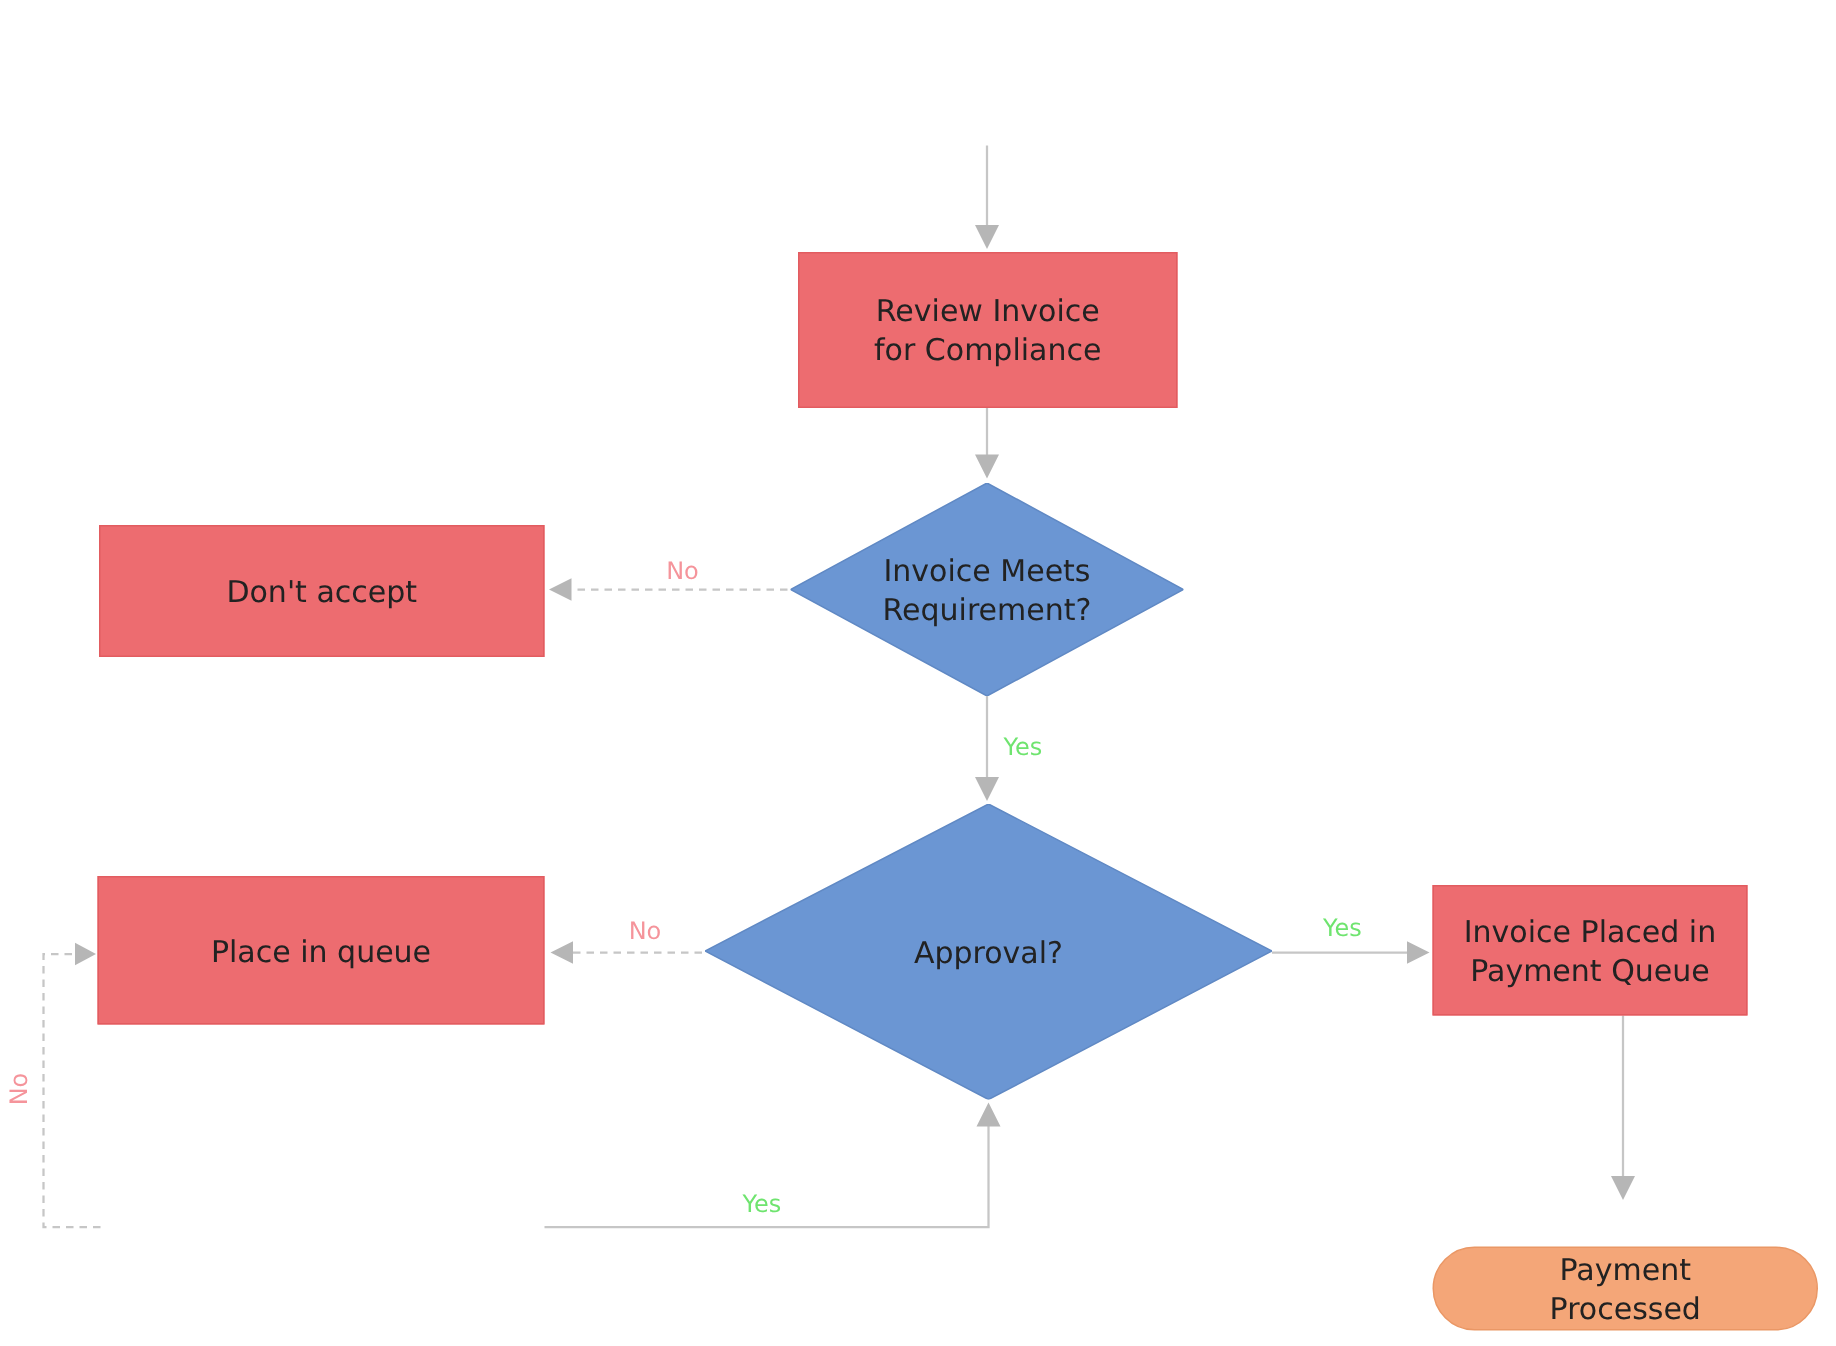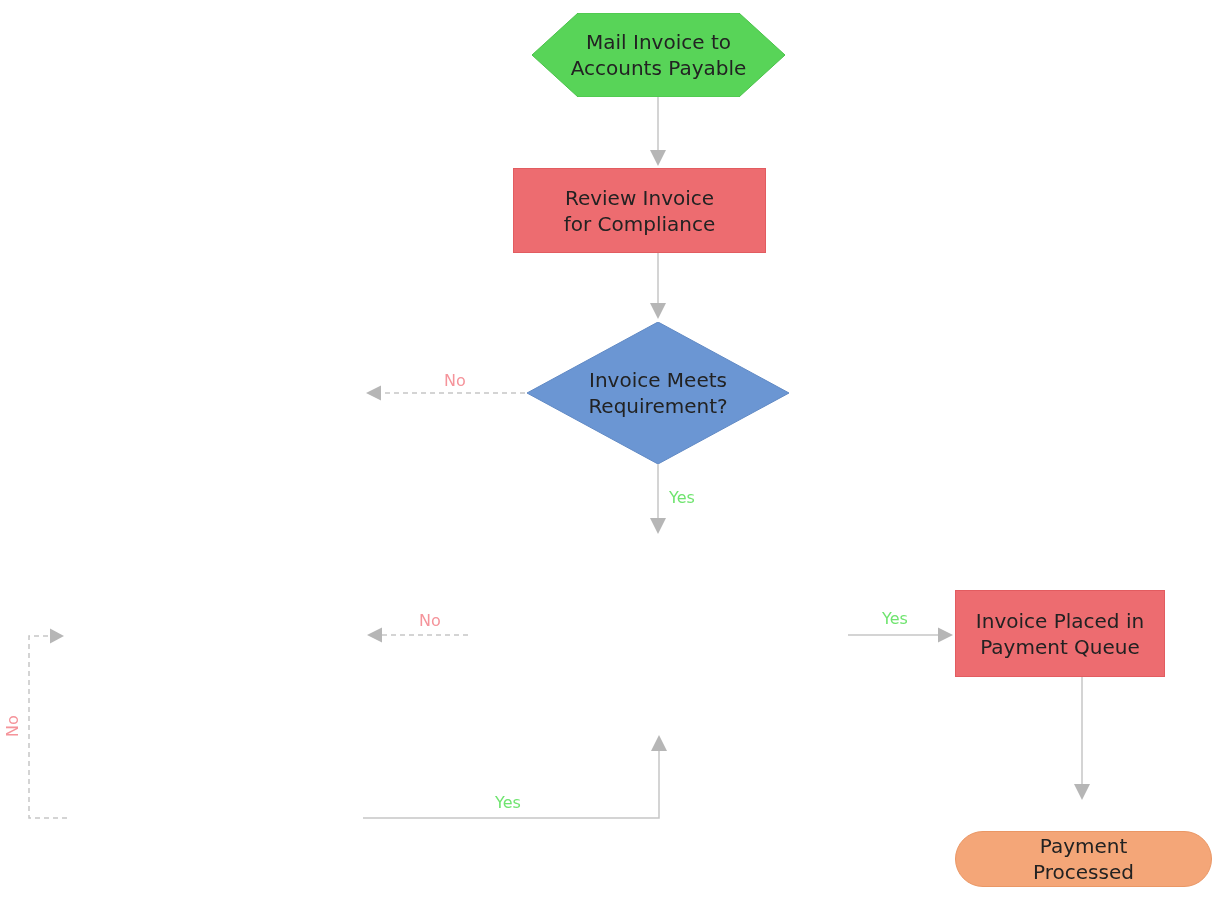--- a/index.html
+++ b/index.html
@@ -65,43 +65,48 @@
     <g>
       <path class="line" d="M363 818 L659 818 L659 750"></path>
       <polygon class="arrow" points="651,751 667,751 659,735"></polygon>
     </g>
     <g>
       <path class="line dashed" d="M67 818 L29 818 L29 636 L50 636"></path>
       <polygon class="arrow" points="50,628.5 50,643.5 64,636"></polygon>
     </g>
   </svg>
 
-  <div class="node" style="left:532px;top:13px;width:253px;height:84px;">
-    <svg viewBox="0 0 253 84" preserveAspectRatio="none">
-      <polygon points="0,42 46,0 207,0 253,42 207,84 46,84" style="fill:var(--start-fill);stroke:var(--start-stroke);stroke-width:1"></polygon>
-    </svg>
-    <div class="label">Mail Invoice to
-Accounts Payable</div>
-  </div>
 
-  <div class="node rect-node" style="left:513px;top:168px;width:253px;height:85px;padding-left:16px;">
+  <div class="node rect-node" style="left:532px;top:168px;width:253px;height:104px;padding-left:16px;">
     <div class="label">Review Invoice
 for Compliance</div>
   </div>
 
   <div class="node" style="left:527px;top:322px;width:262px;height:142px;">
     <svg viewBox="0 0 262 142" preserveAspectRatio="none">
       <polygon points="131,0 262,71 131,142 0,71" style="fill:var(--decision-fill);stroke:var(--decision-stroke);stroke-width:1"></polygon>
     </svg>
     <div class="label">Invoice Meets
 Requirement?</div>
   </div>
 
+  <div class="node rect-node" style="left:66px;top:350px;width:297px;height:88px;">
+    <div class="label">Don't accept</div>
+  </div>
 
+  <div class="node" style="left:470px;top:536px;width:378px;height:197px;">
+    <svg viewBox="0 0 378 197" preserveAspectRatio="none">
+      <polygon points="189,0 378,98 189,197 0,98" style="fill:var(--decision-fill);stroke:var(--decision-stroke);stroke-width:1"></polygon>
+    </svg>
+    <div class="label">Approval?</div>
+  </div>
 
+  <div class="node rect-node" style="left:65px;top:584px;width:298px;height:99px;">
+    <div class="label">Place in queue</div>
+  </div>
 
 
   <div class="node rect-node" style="left:955px;top:590px;width:210px;height:87px;">
     <div class="label">Invoice Placed in
 Payment Queue</div>
   </div>
 
   <div class="node pill-node" style="left:955px;top:803px;width:257px;height:56px;">
     <div class="label">Payment
 Processed</div>

